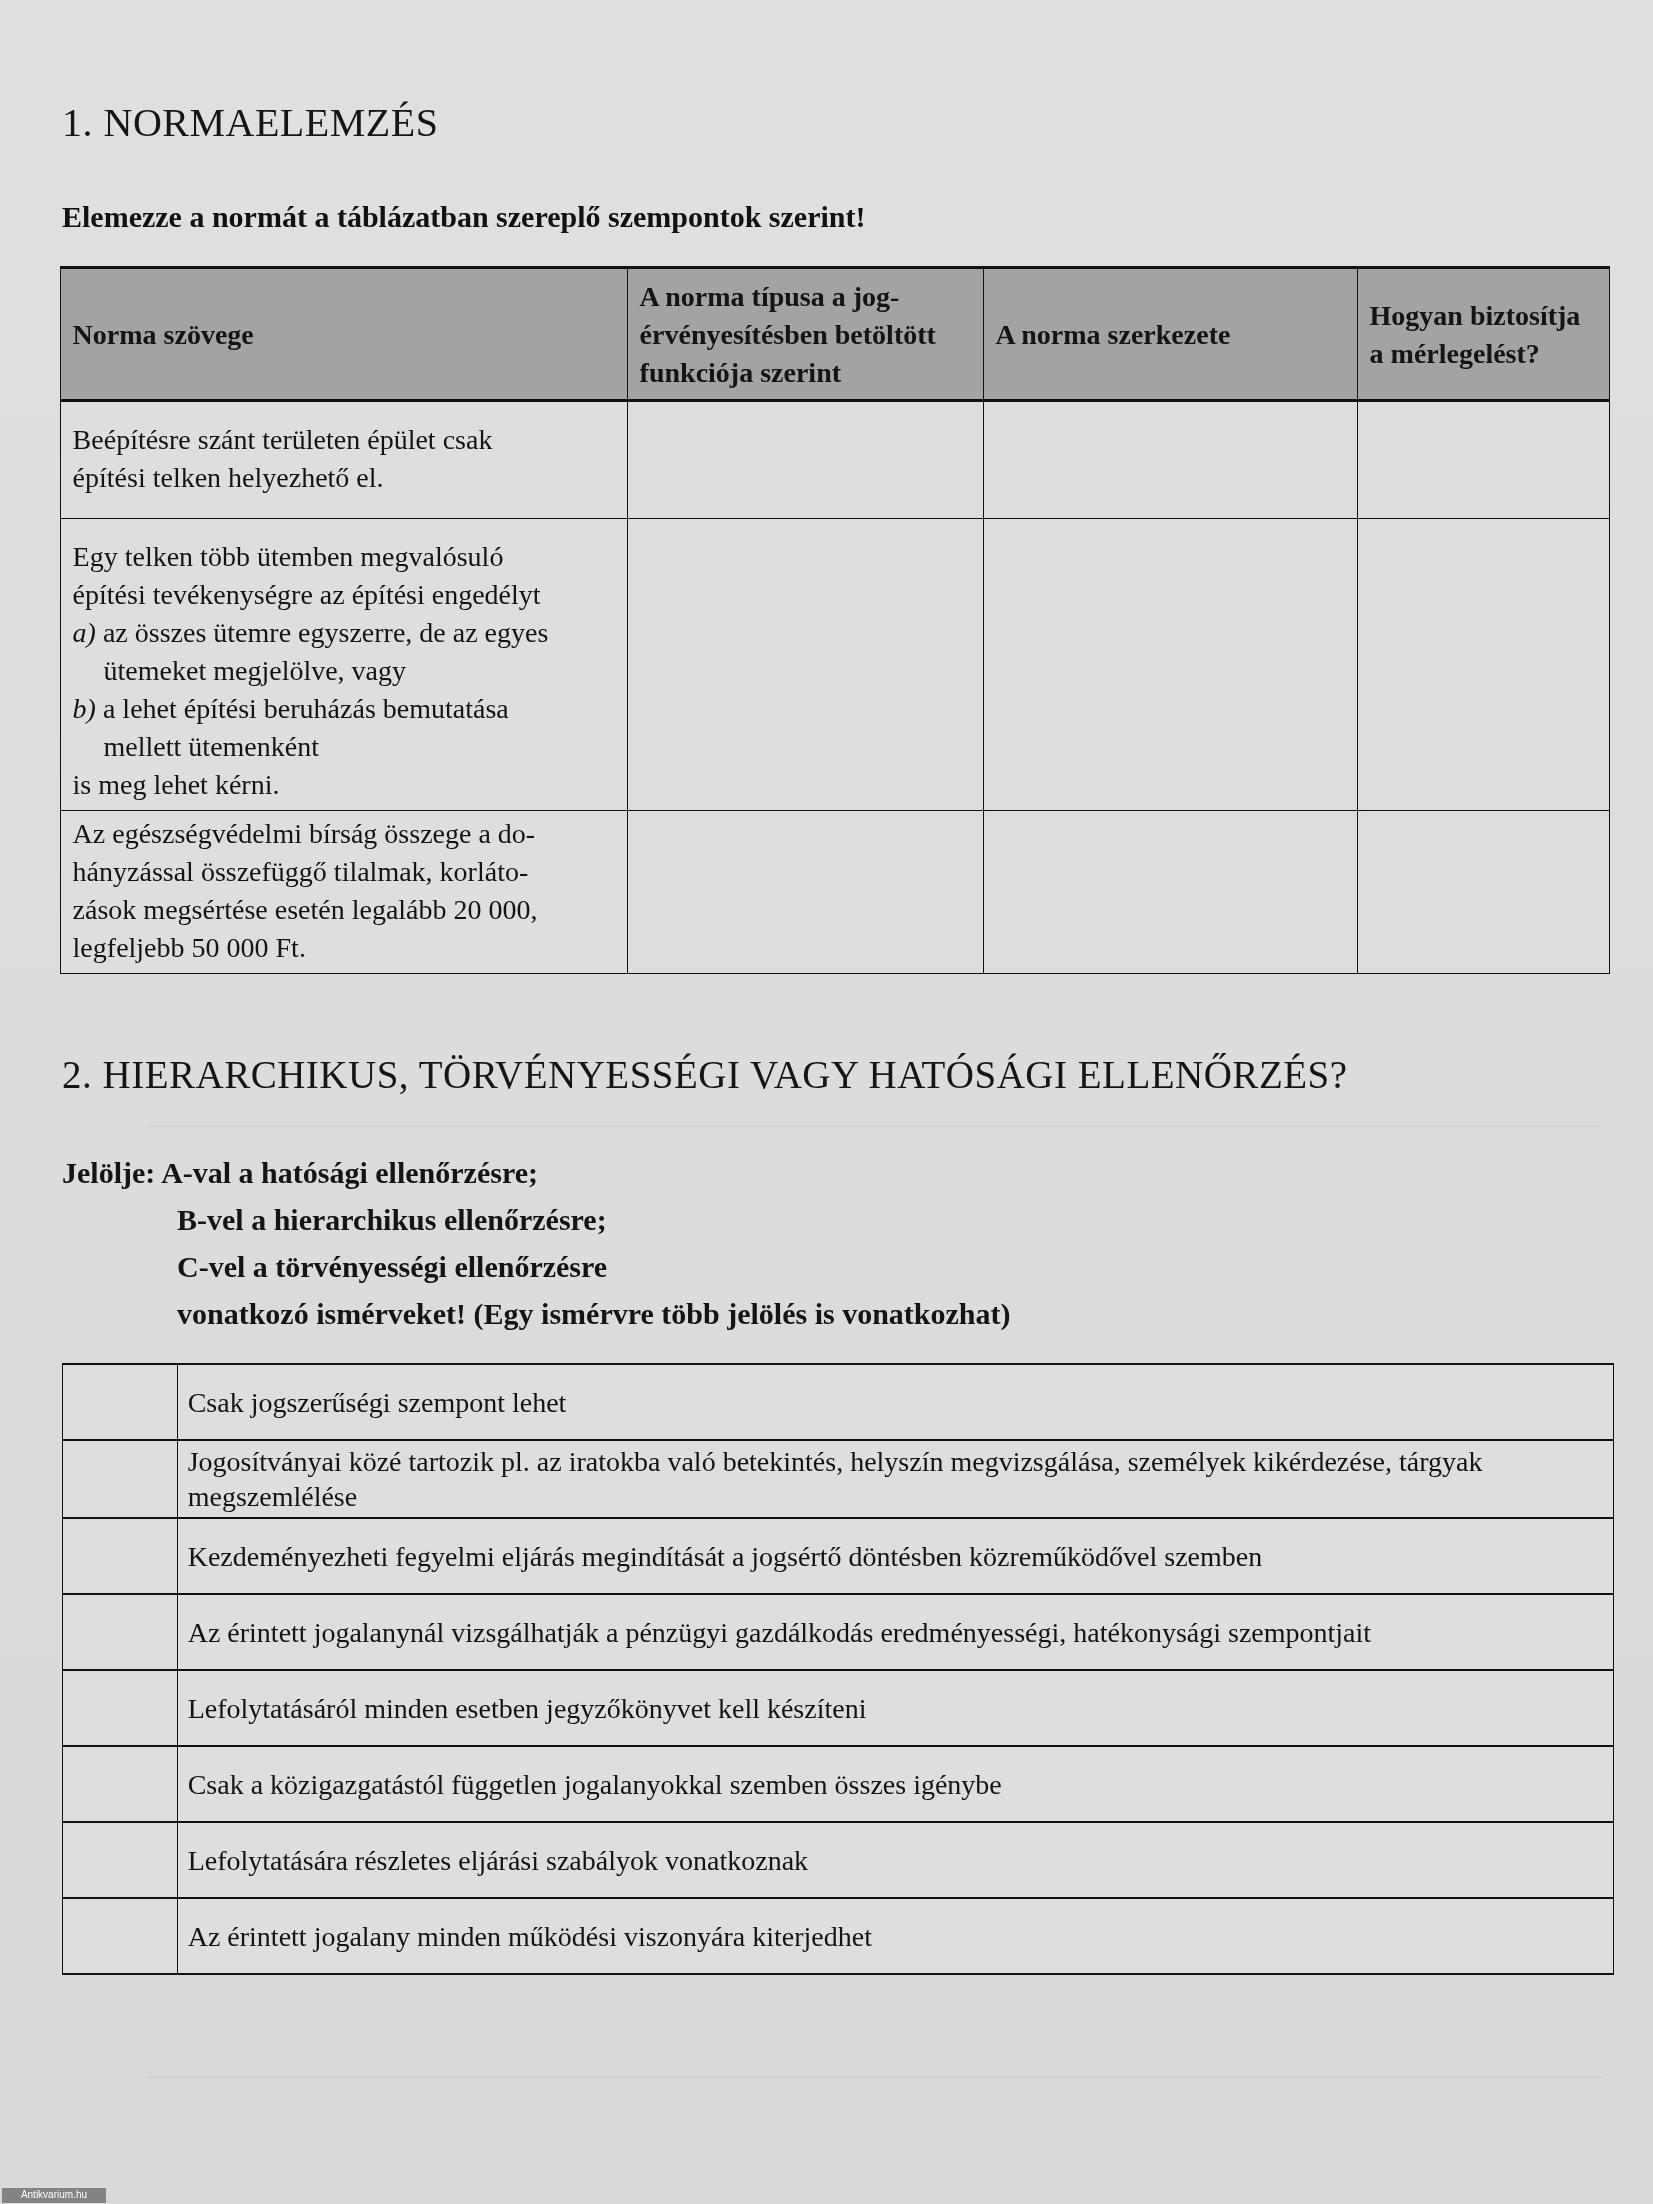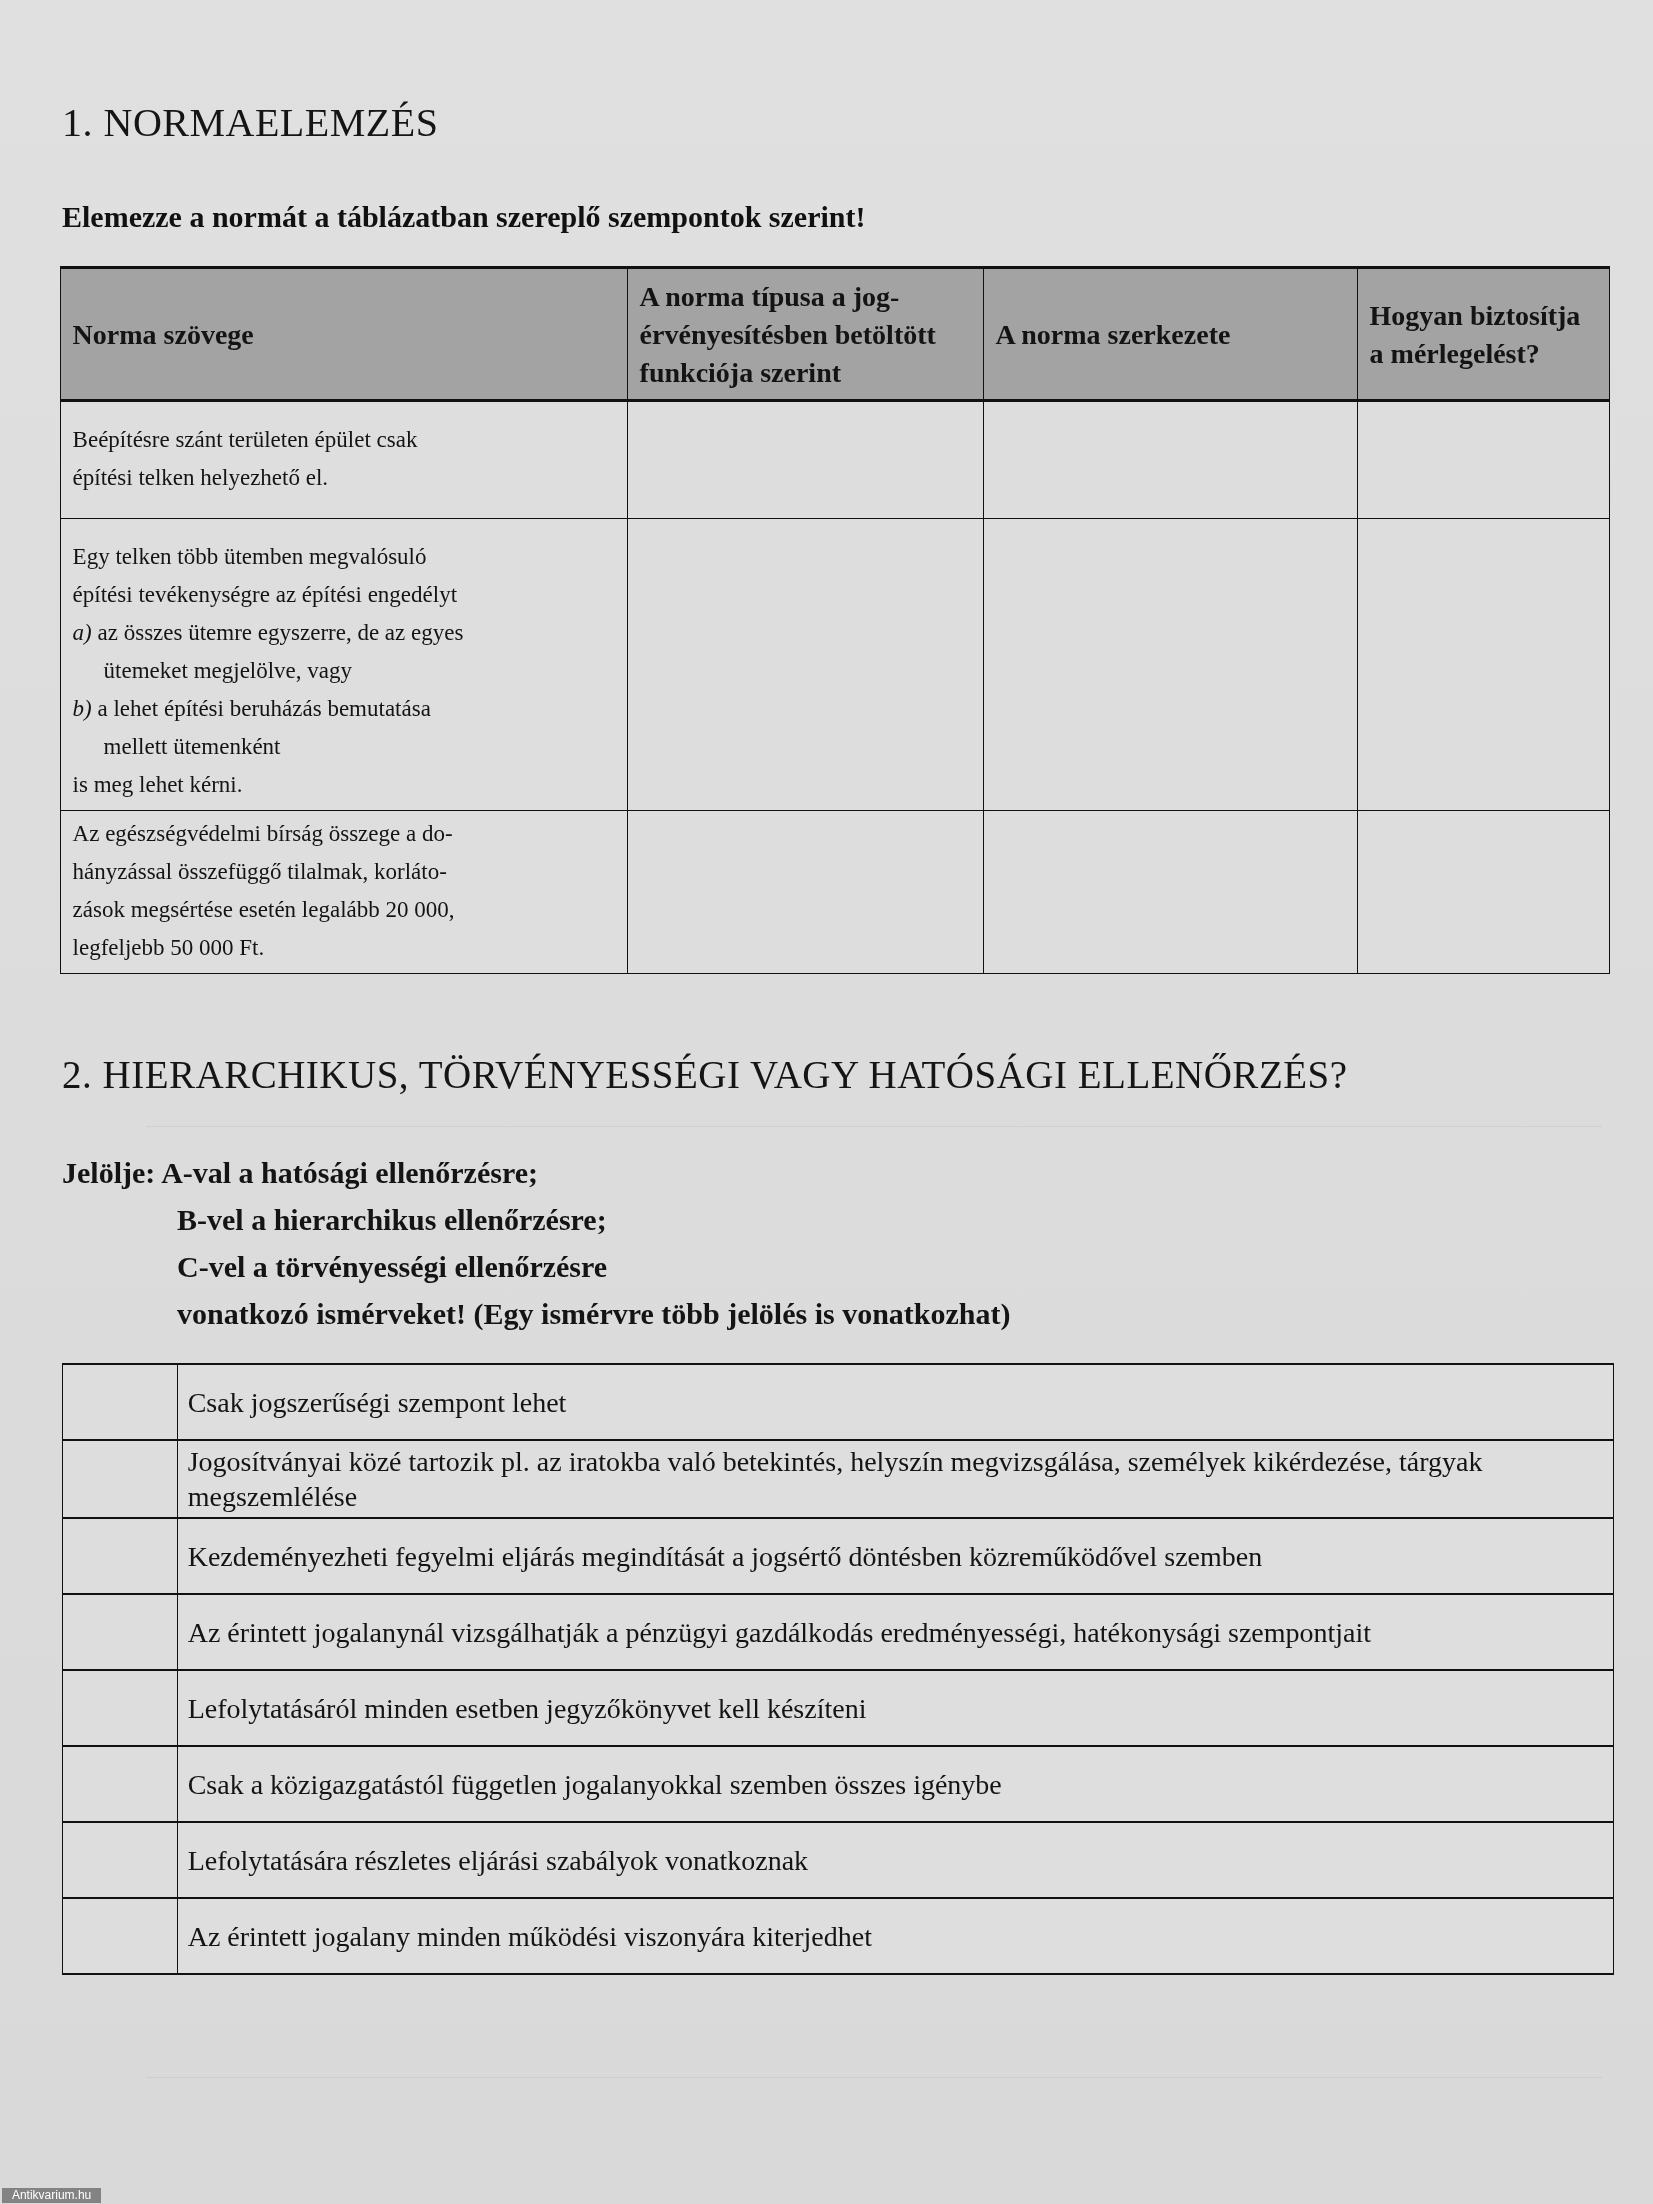--- a/index.html
+++ b/index.html
@@ -64,21 +64,21 @@
       font-weight: bold;
       font-size: 28px;
       line-height: 38px;
       height: 124px;
       vertical-align: middle;
       padding: 3.9px 9.7px 1.9px 11.6px;
       border-bottom: 3.9px solid #111;
       border-top: 3.9px solid #111;
     }
     .t1 td {
-      font-size: 23px;
+      font-size: 28px;
       line-height: 38px;
       padding: 19.4px 9.7px 5.8px 9.7px;
       background: #dedede;
     }
     .t1 td.empty { background: #dddddd; }
     .row1 td { height: 91px; }
     .row2 td { height: 254px; border-radius: 7px; }
     .row3 td { height: 147px; padding-top: 3.9px; }
     .t1 td.text-cell { padding-left: 11.6px; }
     .indent { padding-left: 31px; display: block; }
@@ -117,24 +117,24 @@
       background: #dedede;
     }
     .t2 td.mark { background: #dddddd; }
     .t2 tr.tall td { height: 76px; }
 
     .watermark {
       position: absolute;
       left: 1.9px;
       top: 2188px;
       font-family: "Liberation Sans", "DejaVu Sans", sans-serif;
-      font-size: 12px;
+      font-size: 10px;
       color: #ffffff;
       background: rgba(60,60,60,0.55);
-      padding: 0 10px;
+      padding: 0 19px;
       line-height: 14.6px;
     }
     
     .bleed {
       position: absolute;
       left: 146px;
       width: 1456px;
       height: 1px;
       background: rgba(120,120,120,0.12);
     }

